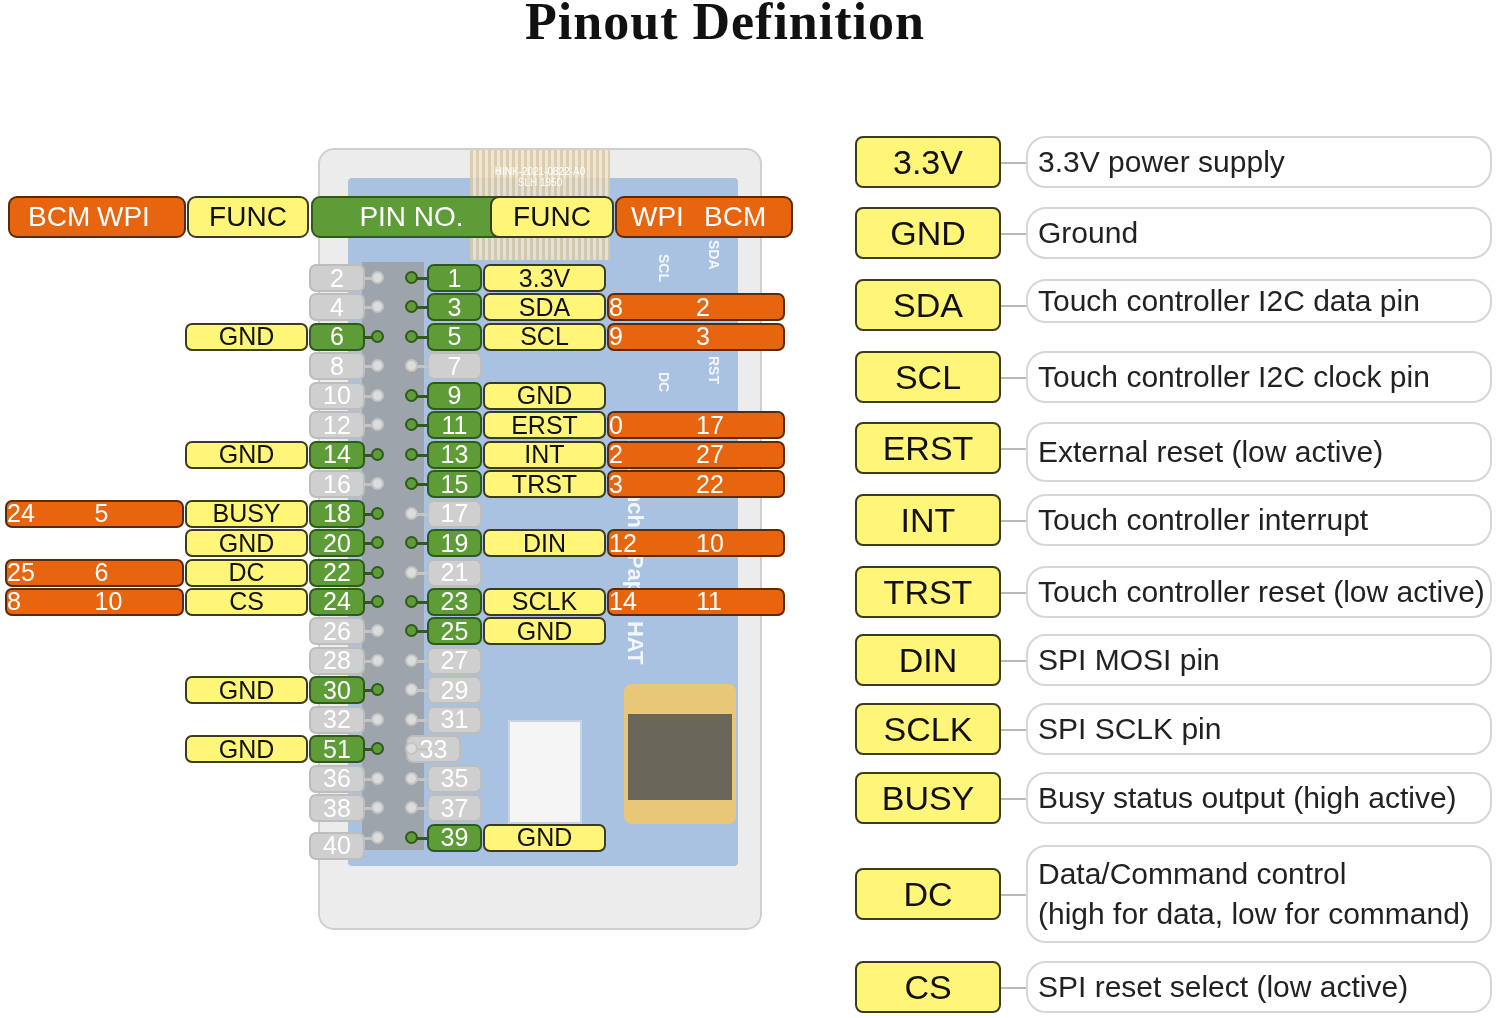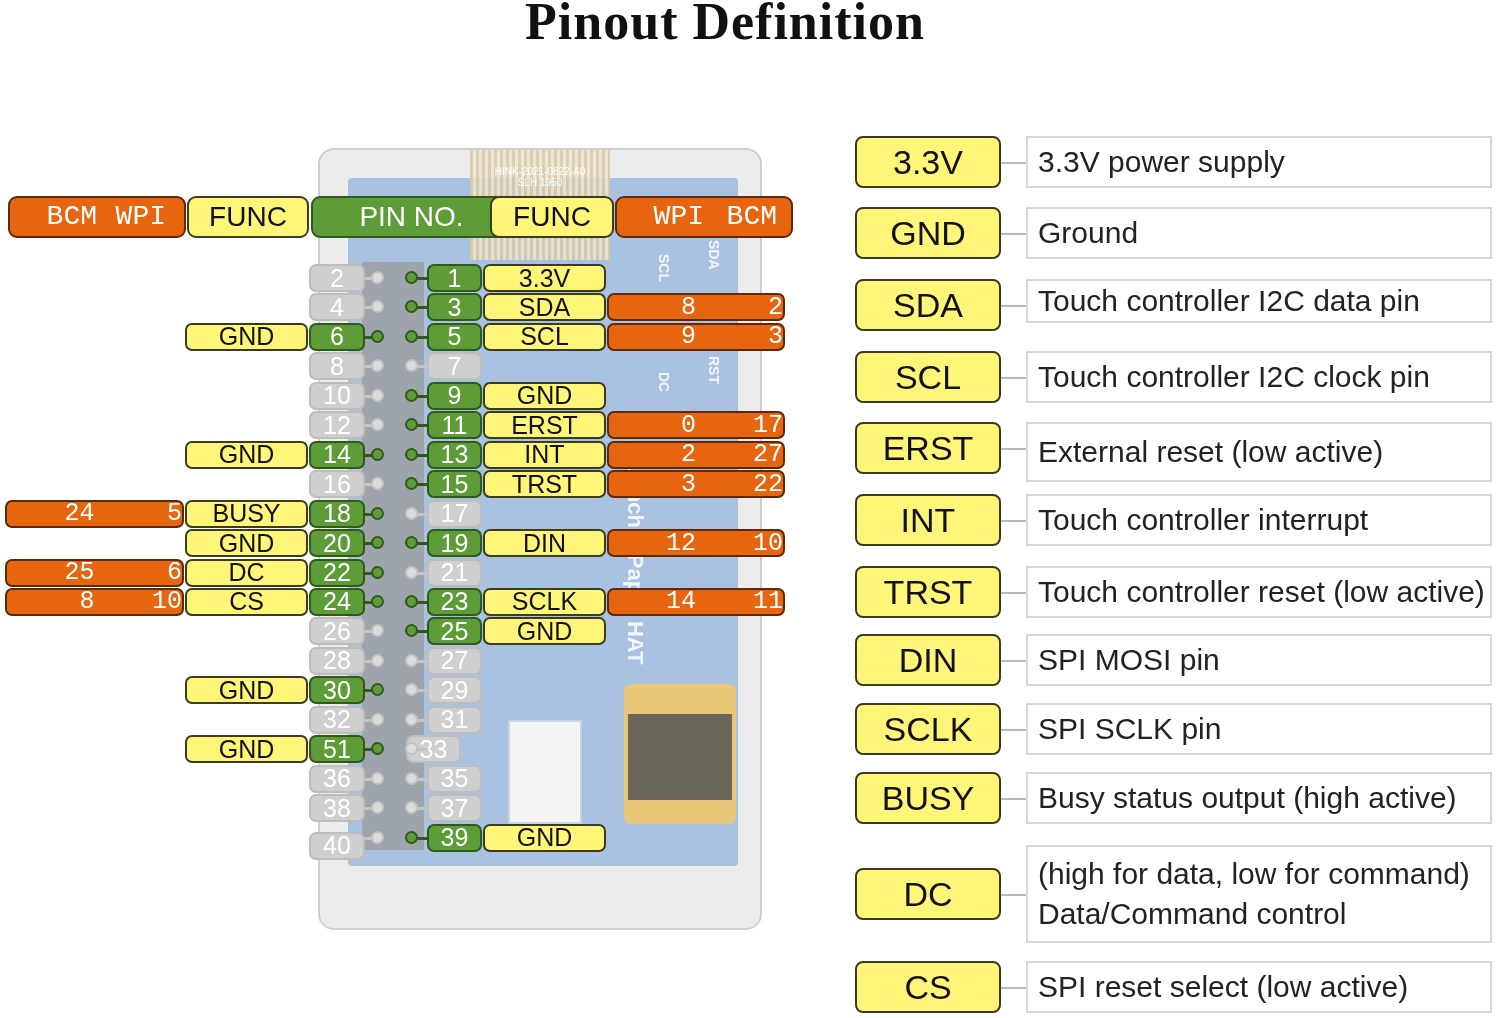--- a/index.html
+++ b/index.html
@@ -30,35 +30,35 @@
           transform: rotate(90deg); transform-origin: left top; }
 
   
   .pill { position: absolute; height: 28px; border: 2px solid #3b3b20; border-radius: 7px;
           box-sizing: border-box; display: flex; align-items: center; justify-content: center;
           font-size: 25px; line-height: 1; }
   .pill.yellow { background: #fff578; color: #111; }
   .pill.green  { background: #5d9c37; color: #fff; border-color: #2f5a1c; }
   .pill.orange { background: #e7650f; color: #fff; border-color: #5b2a08; justify-content: space-between; padding: 0 0; }
   .pill.gray   { background: #cfcfcf; color: #fff; border-color: #bdbdbd; }
-  .pill.orange span { width: 50%; text-align: right; font-family: Liberation Mono, monospace; }
+  .pill.orange span { width: 50%; text-align: left; }
   .hdr { height: 42px; font-size: 28px; border-radius: 9px; }
 
   .stub { position: absolute; height: 3px; background: #2f5a1c; }
   .dot { position: absolute; width: 13px; height: 13px; border-radius: 50%; box-sizing: border-box;
          background: #5d9c37; border: 2px solid #2f5a1c; }
   .dot.off { background: #dcdcdc; border-color: #c4c4c4; }
   .stub.off { background: #c4c4c4; }
 
   
   .lg-key { position: absolute; left: 855px; width: 146px; height: 52px; background: #fff578;
             border: 2px solid #3b3b20; border-radius: 8px; box-sizing: border-box;
             display: flex; align-items: center; justify-content: center; font-size: 34px; color: #111; }
   .lg-line { position: absolute; left: 1001px; width: 26px; height: 2px; background: #b9b9b9; }
-  .lg-desc { position: absolute; left: 1026px; width: 466px; border: 2px solid #d6d6d6; border-radius: 0;
+  .lg-desc { position: absolute; left: 1026px; width: 466px; border: 2px solid #d6d6d6; border-radius: 20px;
              box-sizing: border-box; display: flex; align-items: center; padding-left: 10px;
              font-size: 30px; color: #222; line-height: 40px; }
 </style>
 </head>
 <body>
 
 <div class="title">Pinout Definition</div>
 
 <div class="board"></div>
 <div class="pcb"></div>
@@ -359,22 +359,22 @@
         <div>
           <div>Busy status output (high active)</div>
         </div>
       </div>
     </div>
     <div>
       <div class="lg-key" style="top: 868px;">DC</div>
       <div class="lg-line" style="top: 894px;"></div>
       <div class="lg-desc" style="top: 845px; height: 98px;">
         <div>
+          <div>Data/Command control</div>
           <div>(high for data, low for command)</div>
-          <div>Data/Command control</div>
         </div>
       </div>
     </div>
     <div>
       <div class="lg-key" style="top: 961px;">CS</div>
       <div class="lg-line" style="top: 987px;"></div>
       <div class="lg-desc" style="top: 961px; height: 52px;">
         <div>
           <div>SPI reset select (low active)</div>
         </div>

